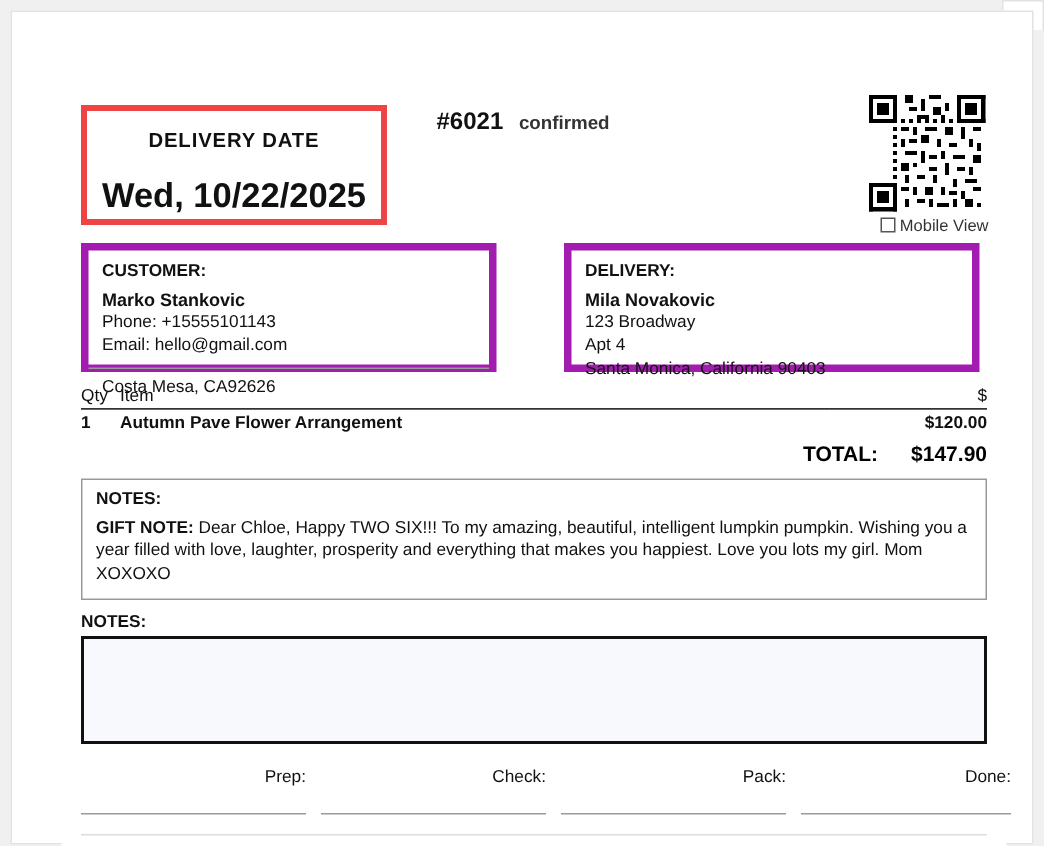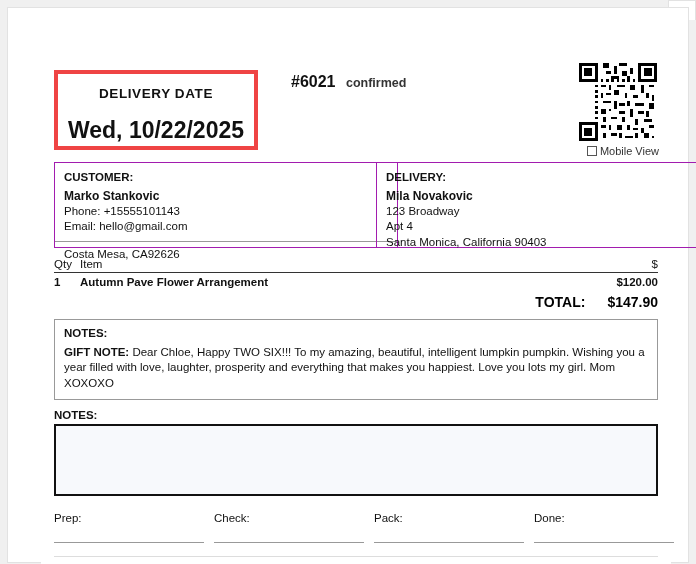--- a/index.html
+++ b/index.html
@@ -119,23 +119,23 @@
 
   
   .addr-row {
     position: relative;
     margin: 0 13px;
     height: 86px;
   }
   .panel {
     position: absolute;
     top: 0;
-    width: 344px;
+    width: 277px;
     height: 86px;
-    border: 1px solid #a21caf;
+    border: 5px solid #a21caf;
     box-sizing: border-box;
     padding: 7px 9px;
     font-size: 11.5px;
     color: #111;
     line-height: 1.35;
   }
   .panel.left { left: 0; }
   .panel.right { left: 322px; }
   .panel .ptitle {
     font-weight: bold;
@@ -211,20 +211,21 @@
     border: 2px solid #111;
     height: 68px;
     background: #f7f9fc;
   }
 
   
   .sig-row {
     position: relative;
     margin: 16px 13px 0 13px;
     height: 34px;
+    text-align: right;
   }
   .sig {
     position: absolute;
     top: 0;
     width: 150px;
   }
   .sig .sl {
     font-size: 11.5px;
     color: #111;
   }

